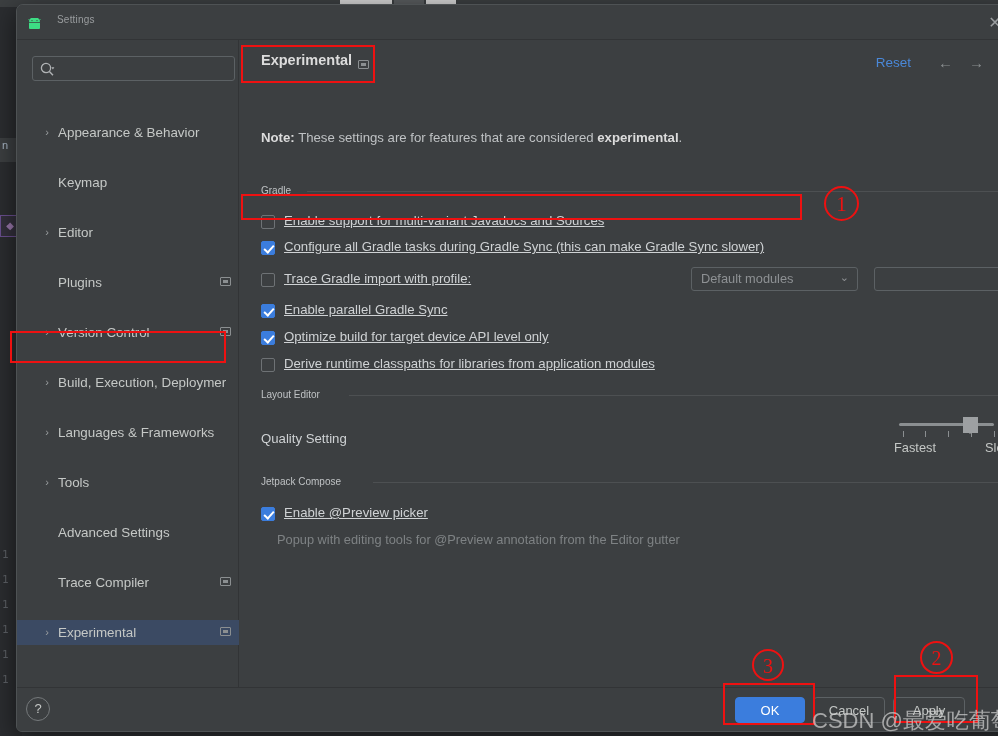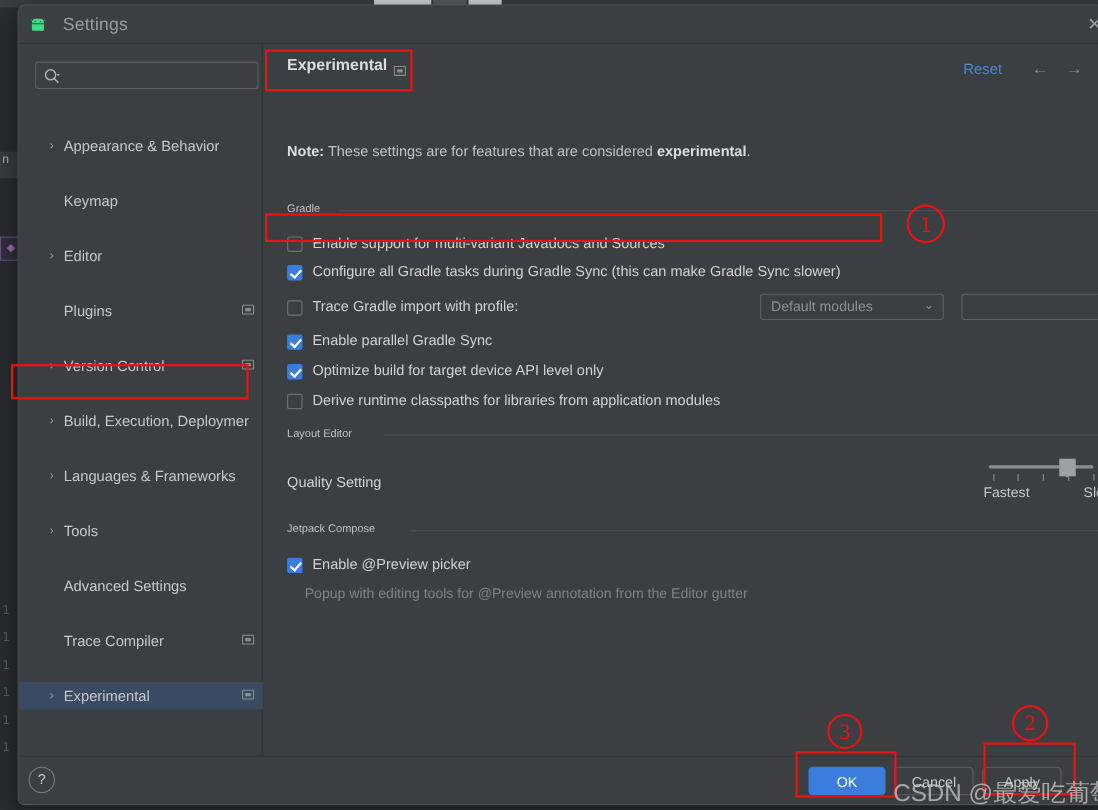--- a/index.html
+++ b/index.html
@@ -53,21 +53,21 @@
     box-shadow:0 6px 26px rgba(0,0,0,.55);
     overflow:hidden;
   }
   .titlebar {
     position:relative; height:35px; background:#3c3f41;
     border-bottom:1px solid #323436;
   }
   .android-icon { position:absolute; left:10px; top:11px; width:15px; height:12px; }
   .title-text {
     position:absolute; left:40px; top:9px;
-    color:#9a9d9f; font-size:16px; letter-spacing:.2px;
+    color:#9a9d9f; font-size:10px; letter-spacing:.2px;
   }
   .close-btn {
     position:absolute; right:8px; top:6px; width:24px; height:24px;
     color:#9a9d9f; font-size:16px; text-align:center; line-height:24px;
     cursor:pointer;
   }
 
   
   .dlg-body { position:relative; height:648px; background:#3c3f41; }
   .sidebar {
@@ -149,21 +149,21 @@
     position:absolute; left:0; top:1px; width:14px; height:14px;
     border:1px solid #6e7275; border-radius:2px; background:#3c3f41;
   }
   .cb.on { background:#3b7ddd; border-color:#3b7ddd; }
   .cb.on::after{
     content:""; position:absolute; left:4px; top:1px; width:4px; height:8px;
     border:solid #ffffff; border-width:0 2px 2px 0; transform:rotate(42deg);
   }
   .cblabel {
     position:absolute; left:23px; top:-1px; white-space:nowrap;
-    color:#cfd2d4; font-size:13.2px;
+    color:#cfd2d4; font-size:13.2px;text-decoration:underline;
   }
 
   .dropdown {
     position:absolute; height:24px; background:#3c3f41;
     border:1px solid #5c6164; border-radius:3px;
   }
   .dropdown .dval {
     position:absolute; left:9px; top:3px; color:#8e9194; font-size:12.8px;
   }
   .dropdown .dchev {

